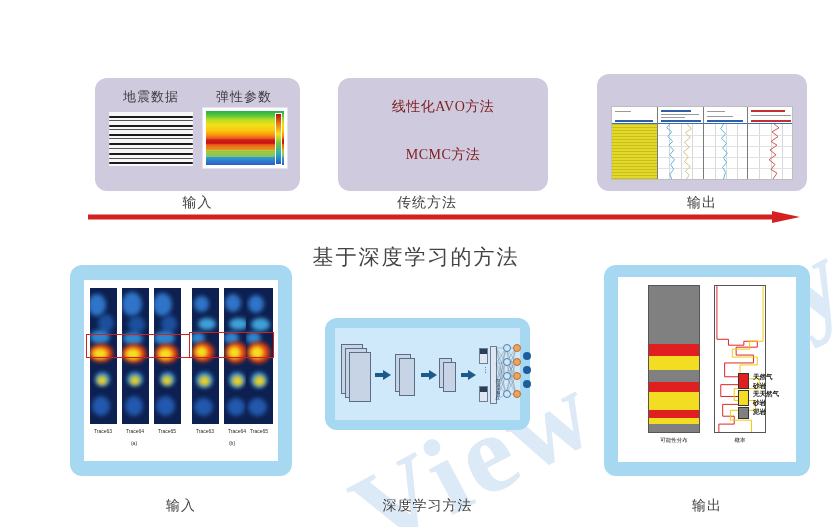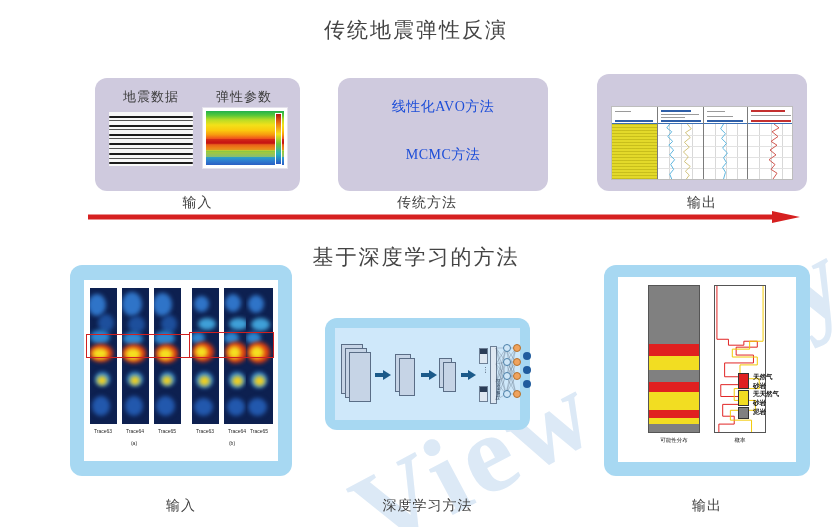--- a/index.html
+++ b/index.html
@@ -91,21 +91,21 @@
   .lfm-cbar{
     position:absolute;right:2px;top:2px;width:5px;height:calc(100% - 4px);
     background:linear-gradient(to bottom,#b31010,#f07a10,#f4e31a,#6cc53c,#23b0c4,#2a56c6);
     border:1px solid #fff;
   }
 
   
   #p2{left:338px;top:78px;width:210px;height:113px;}
   .method-line{
     position:absolute;width:210px;text-align:center;
-    font-size:14px;color:#1d4ed8;letter-spacing:.5px;
+    font-size:14px;color:#7f1d1d;letter-spacing:.5px;
   }
   #m1{top:20px;}
   #m2{top:44px;}
   #m3{top:68px;}
 
   
   #p3{left:597px;top:74px;width:210px;height:117px;}
   #p3-title{
     position:absolute;top:6px;left:0;width:210px;text-align:center;
     font-size:19px;color:#2c2c2c;letter-spacing:3px;
@@ -195,21 +195,20 @@
     font-family:"Liberation Sans",sans-serif;white-space:nowrap;line-height:8px;
   }
 </style>
 </head>
 <body>
 
 <div class="stage">
 
   <div class="watermark">View Only</div>
 
-  <div class="section-title" id="title-top">传统地震弹性反演</div>
 
   <div class="panel panel-purple" id="p1">
     <div class="p1-lbl" id="p1-lbl-a">地震数据</div>
     <div class="p1-lbl" id="p1-lbl-b">弹性参数</div>
 
     <div class="seis-img">
       <div class="seis-line" style="top:4px;"></div>
       <div class="seis-line thin" style="top:8px;"></div>
       <div class="seis-line" style="top:13px;"></div>
       <div class="seis-line thin" style="top:17px;"></div>

